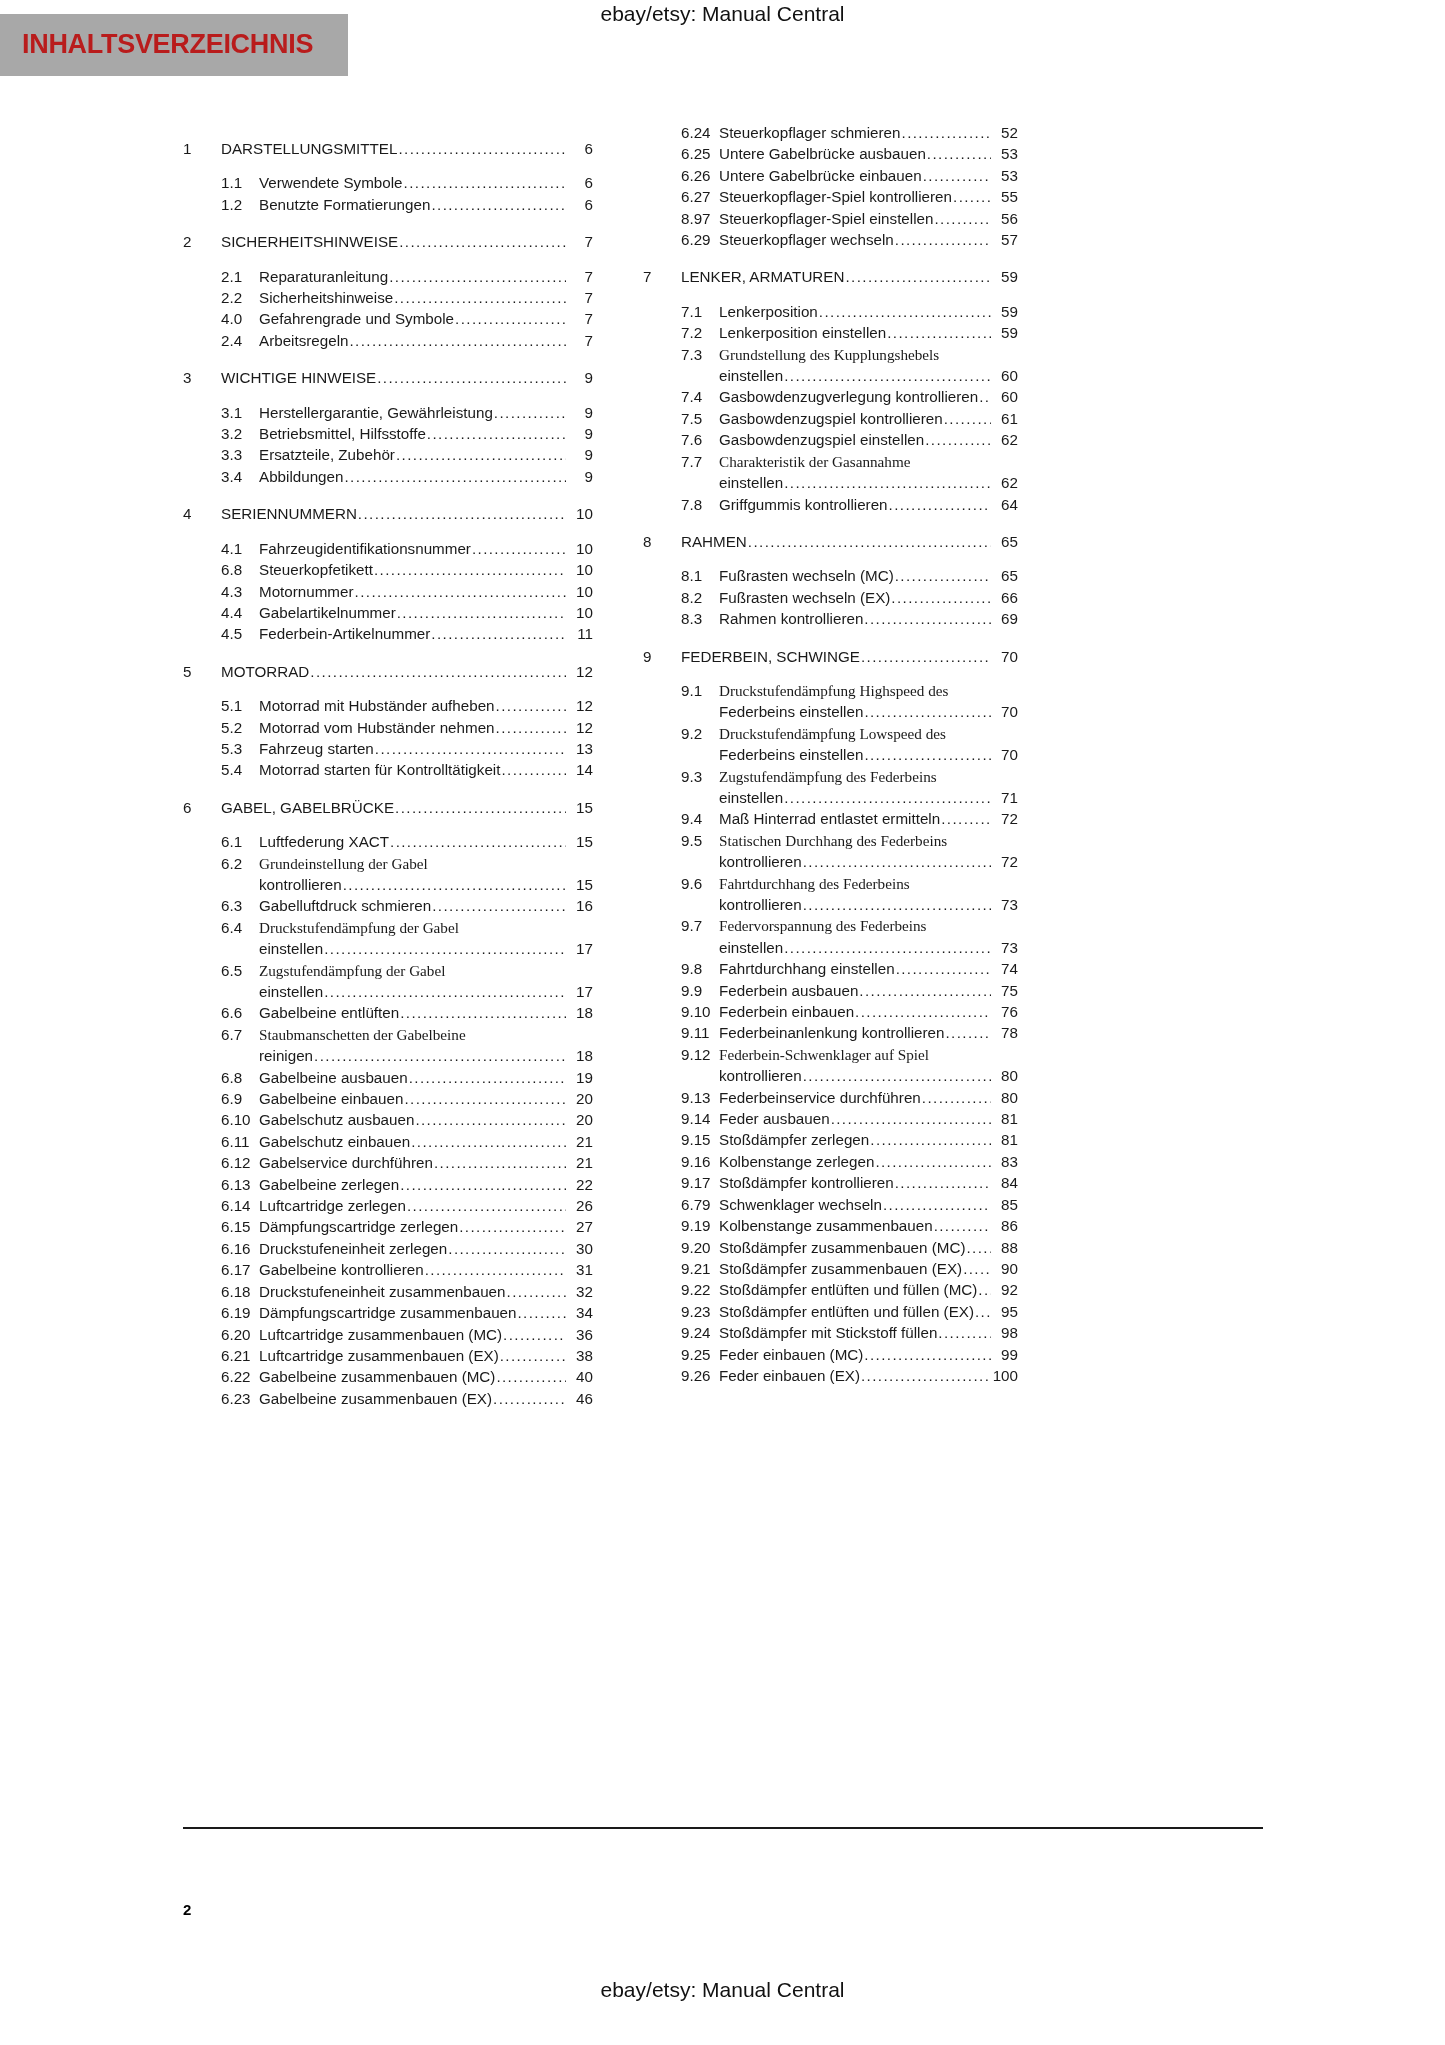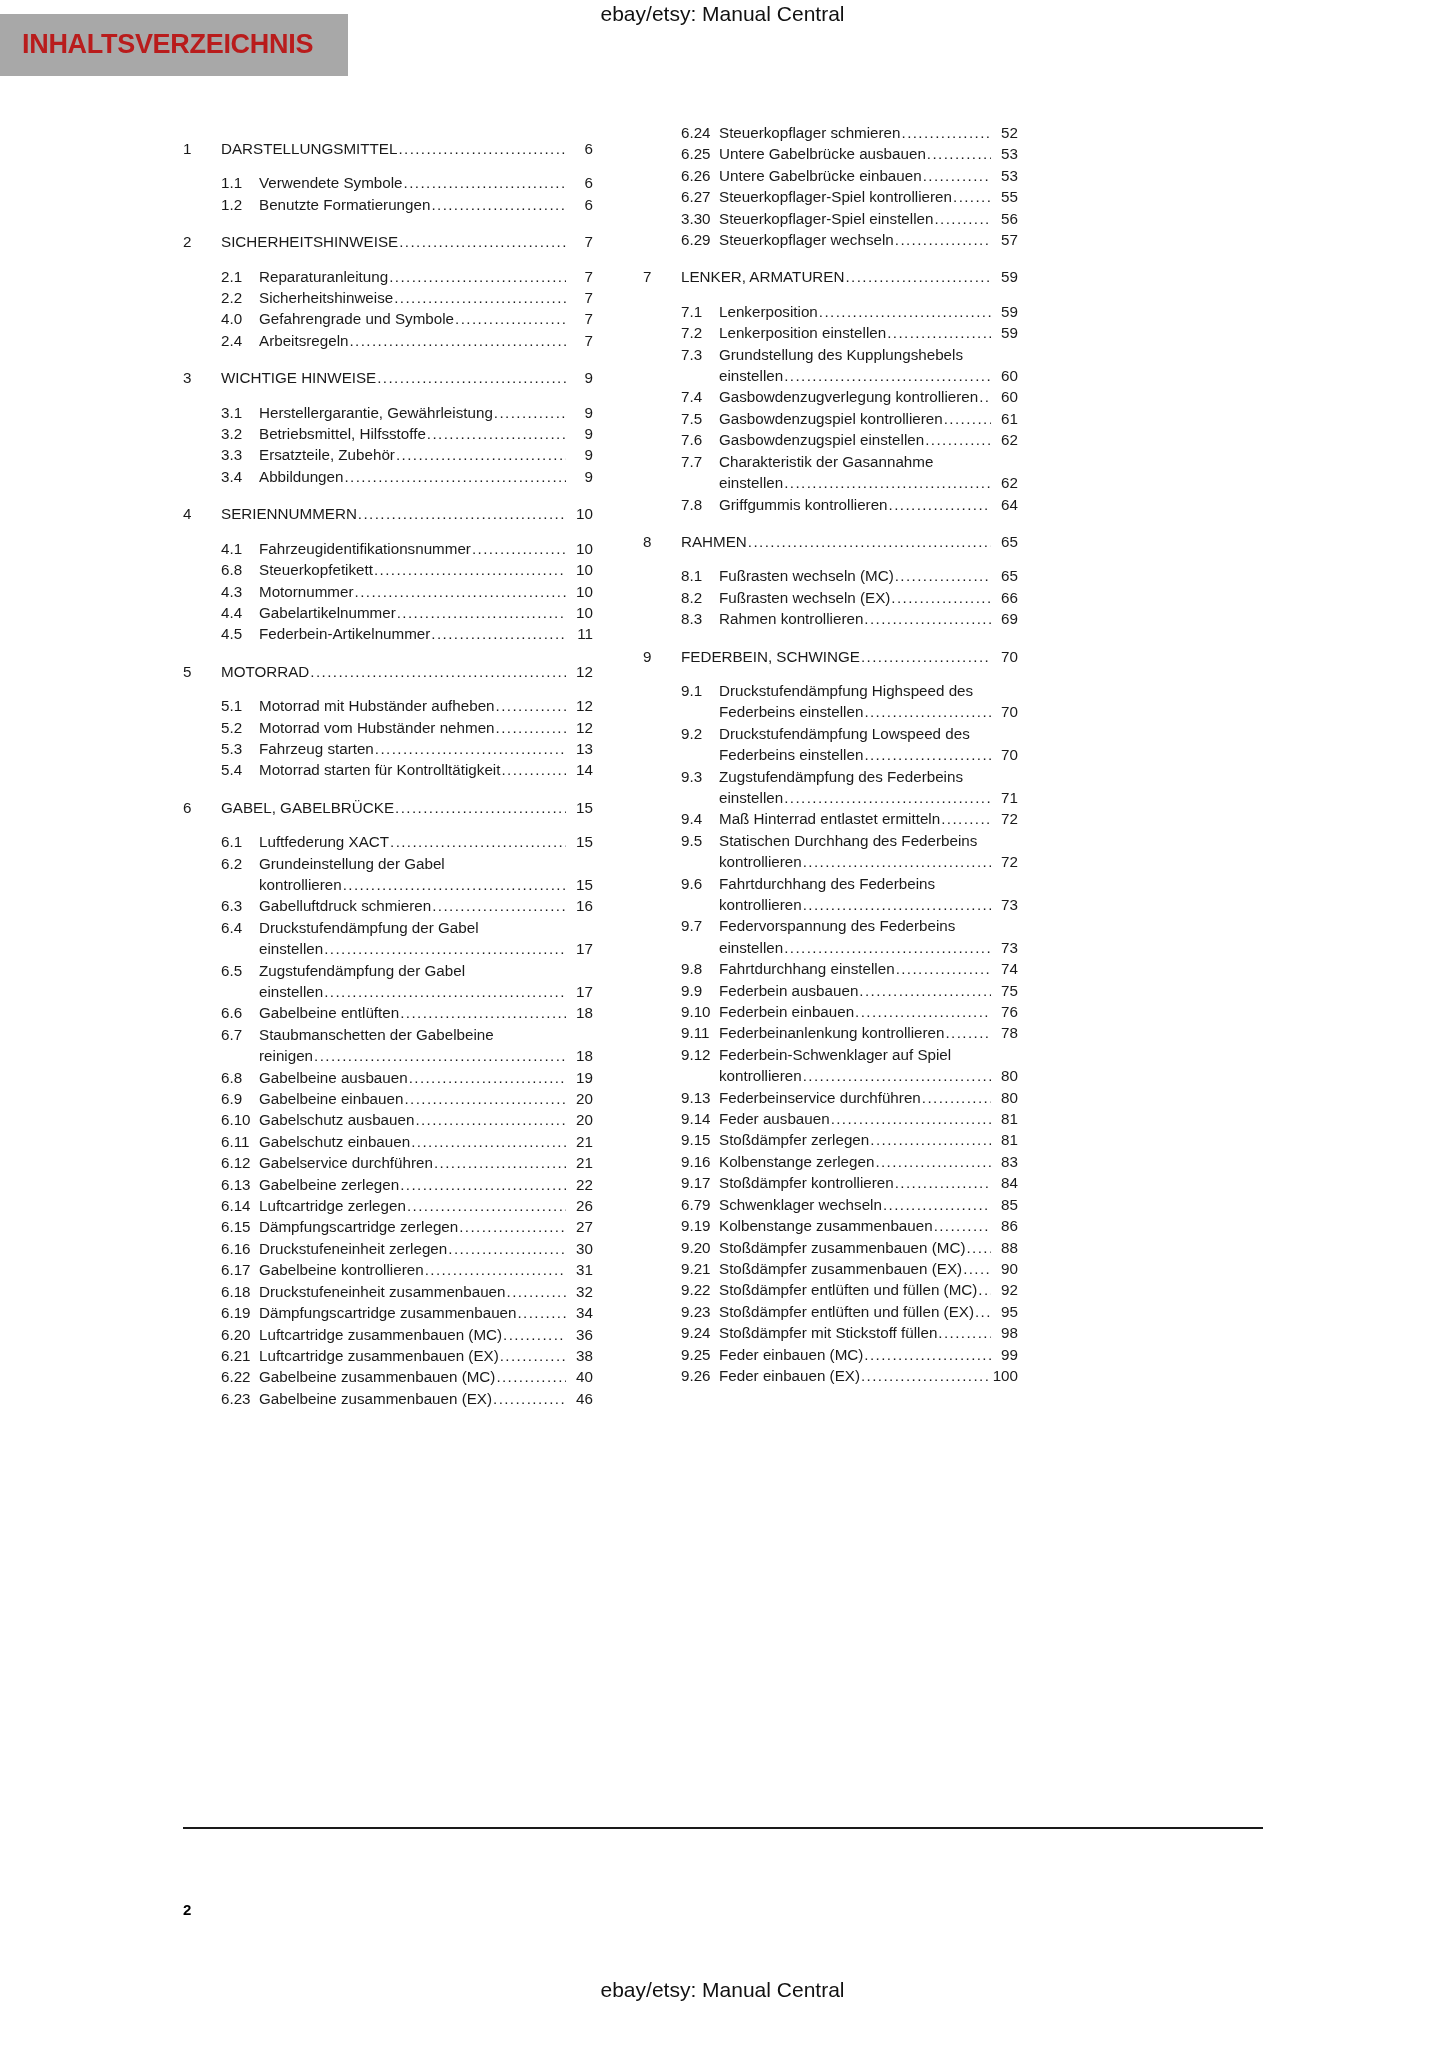--- a/index.html
+++ b/index.html
@@ -114,21 +114,21 @@
   .leader::before {
     content: "........................................................................................................";
   }
   .pg {
     flex: 0 0 auto;
     text-align: right;
     padding-left: 4px;
     min-width: 22px;
   }
   .label-line.cont .label { padding-left: 0; }
-  .wrap-line { display: flex; align-items: flex-start; width: 100%; }
+  .wrap-line { display: flex; align-items: flex-start; width: 100%; font-family: Liberation Serif, serif; }
 
   
   #footer-rule {
     position: absolute;
     left: 183px;
     top: 1827px;
     width: 1080px;
     height: 0;
     border-top: 2px solid #1a1a1a;
   }
@@ -679,21 +679,21 @@
         <span class="num">6.27</span>
         <span class="label-wrap">
           <span class="label-line">
             <span class="label">Steuerkopflager-Spiel kontrollieren</span>
             <span class="leader"></span>
             <span class="pg">55</span>
           </span>
         </span>
       </div>
       <div class="row lvl2">
-        <span class="num">3.30</span>
+        <span class="num">8.97</span>
         <span class="label-wrap">
           <span class="label-line">
             <span class="label">Steuerkopflager-Spiel einstellen</span>
             <span class="leader"></span>
             <span class="pg">56</span>
           </span>
         </span>
       </div>
       <div class="row lvl2">
         <span class="num">6.29</span>

